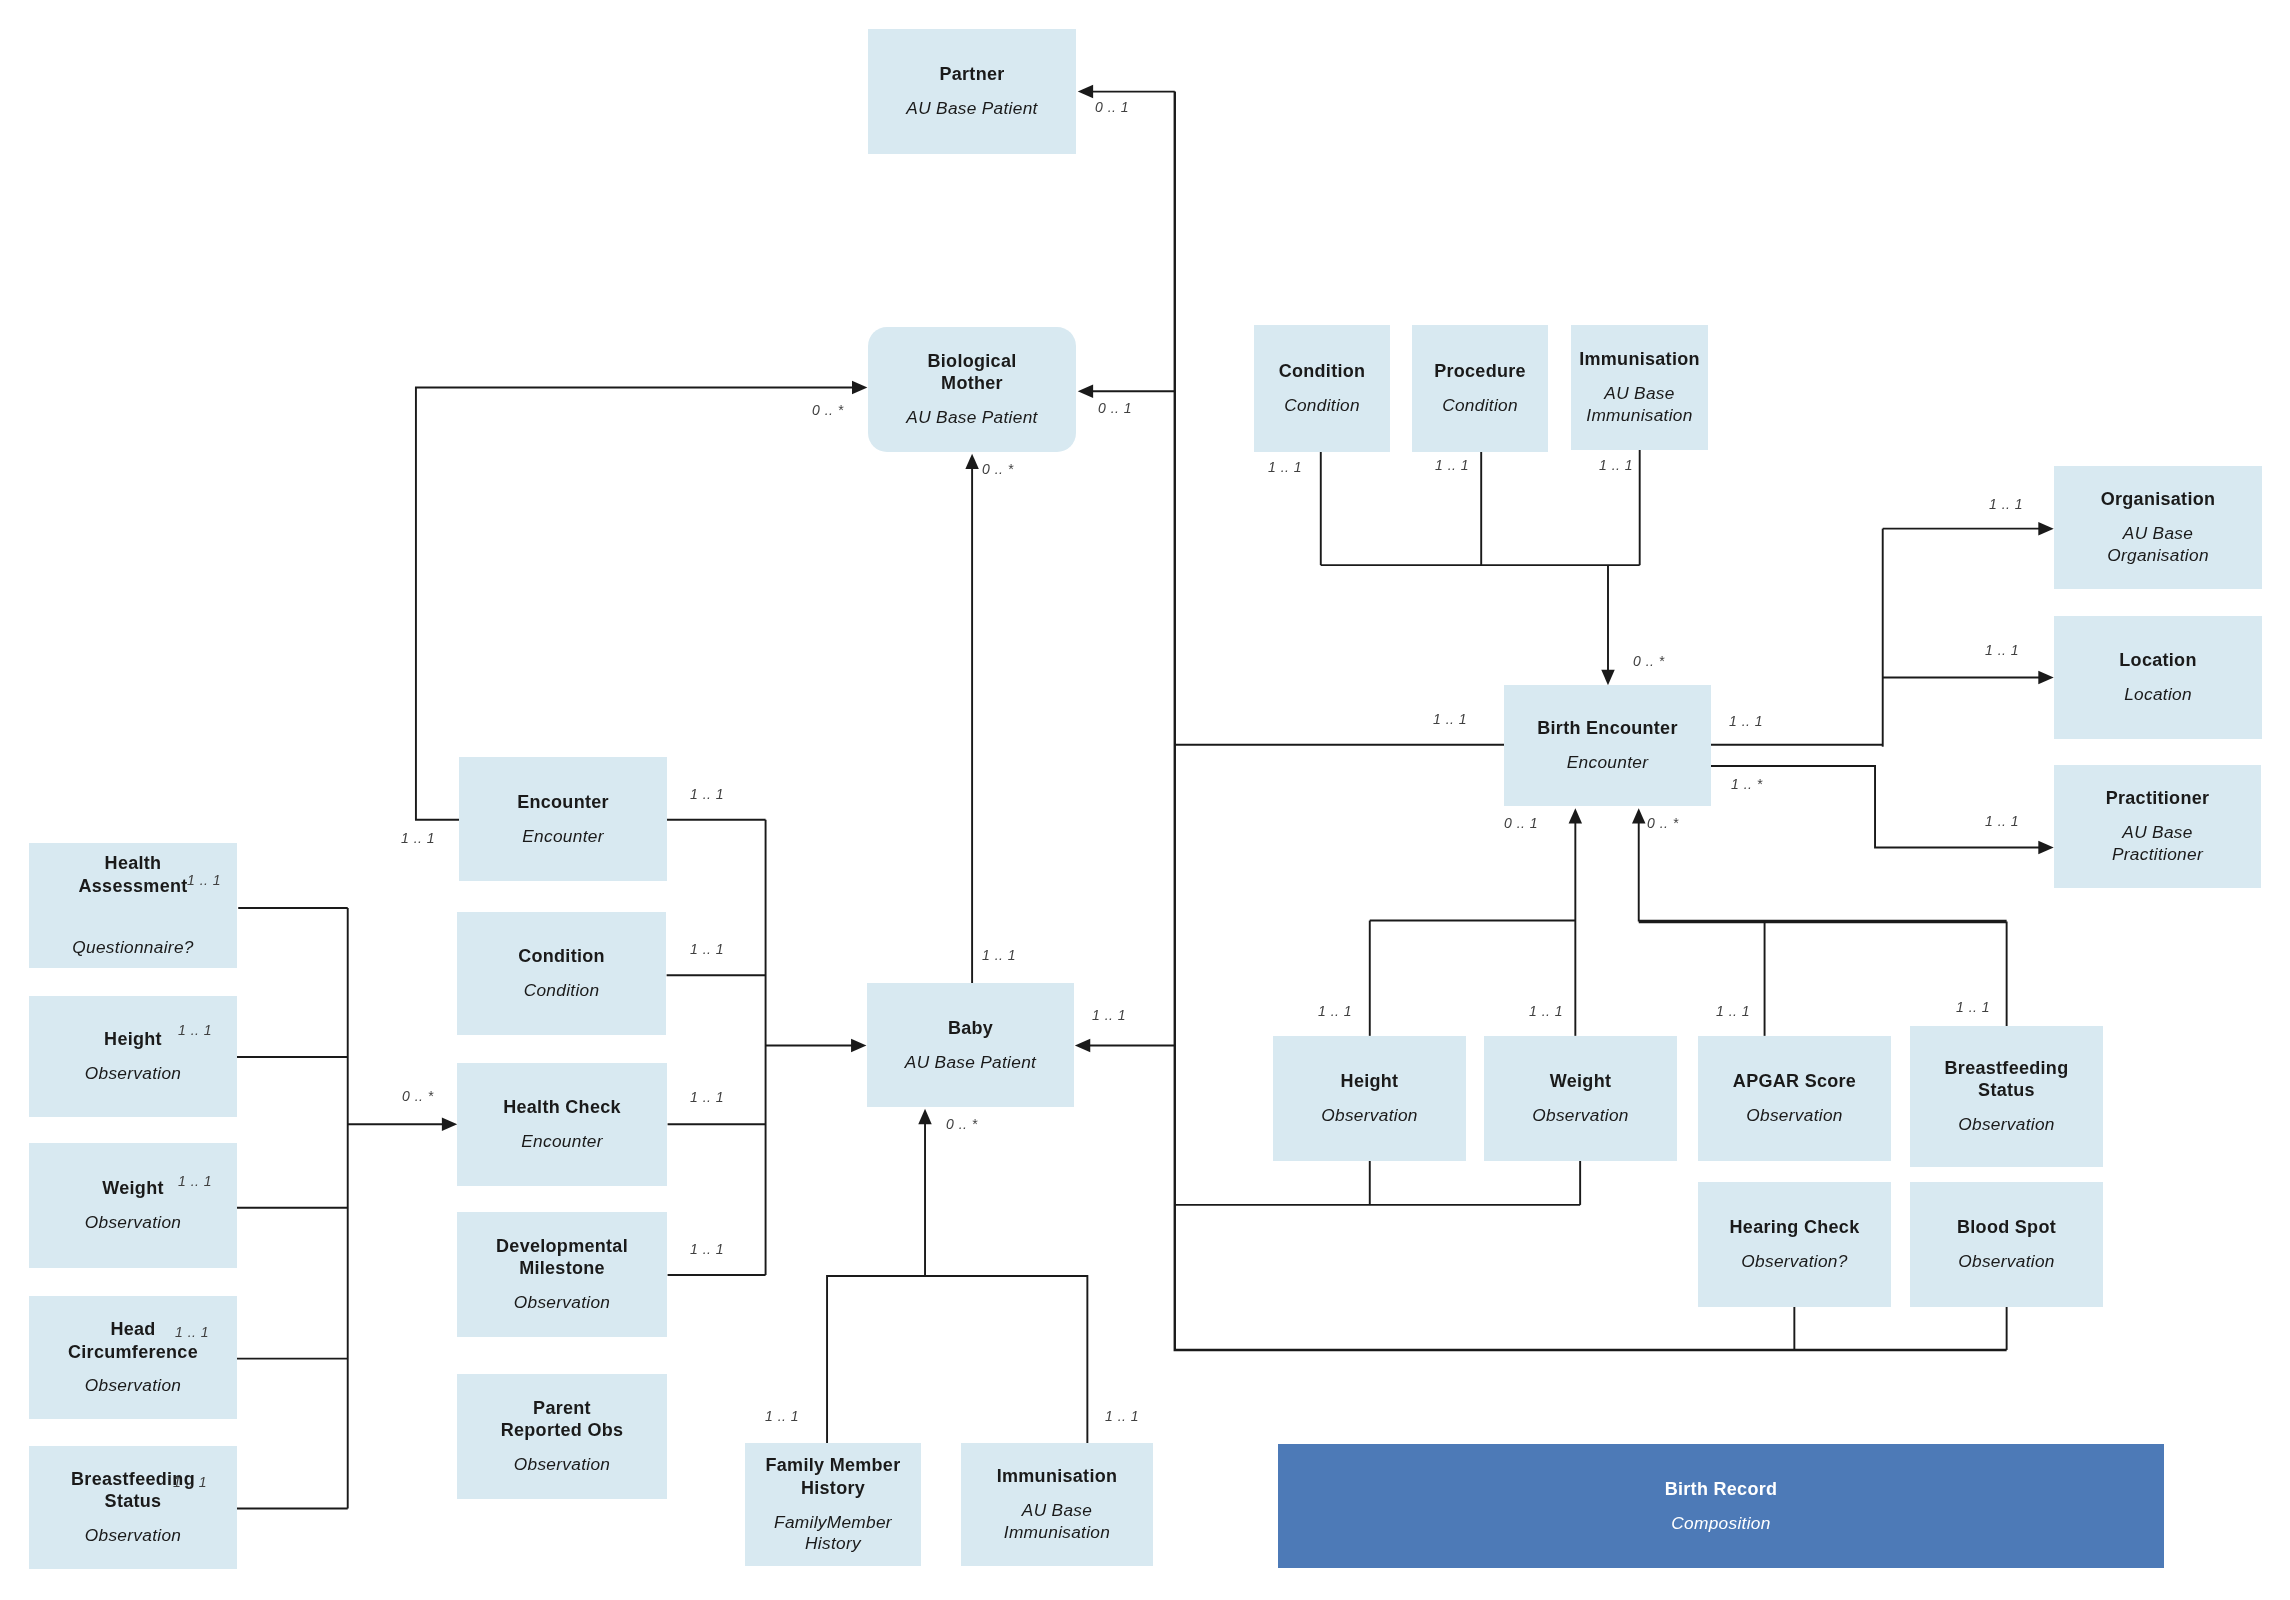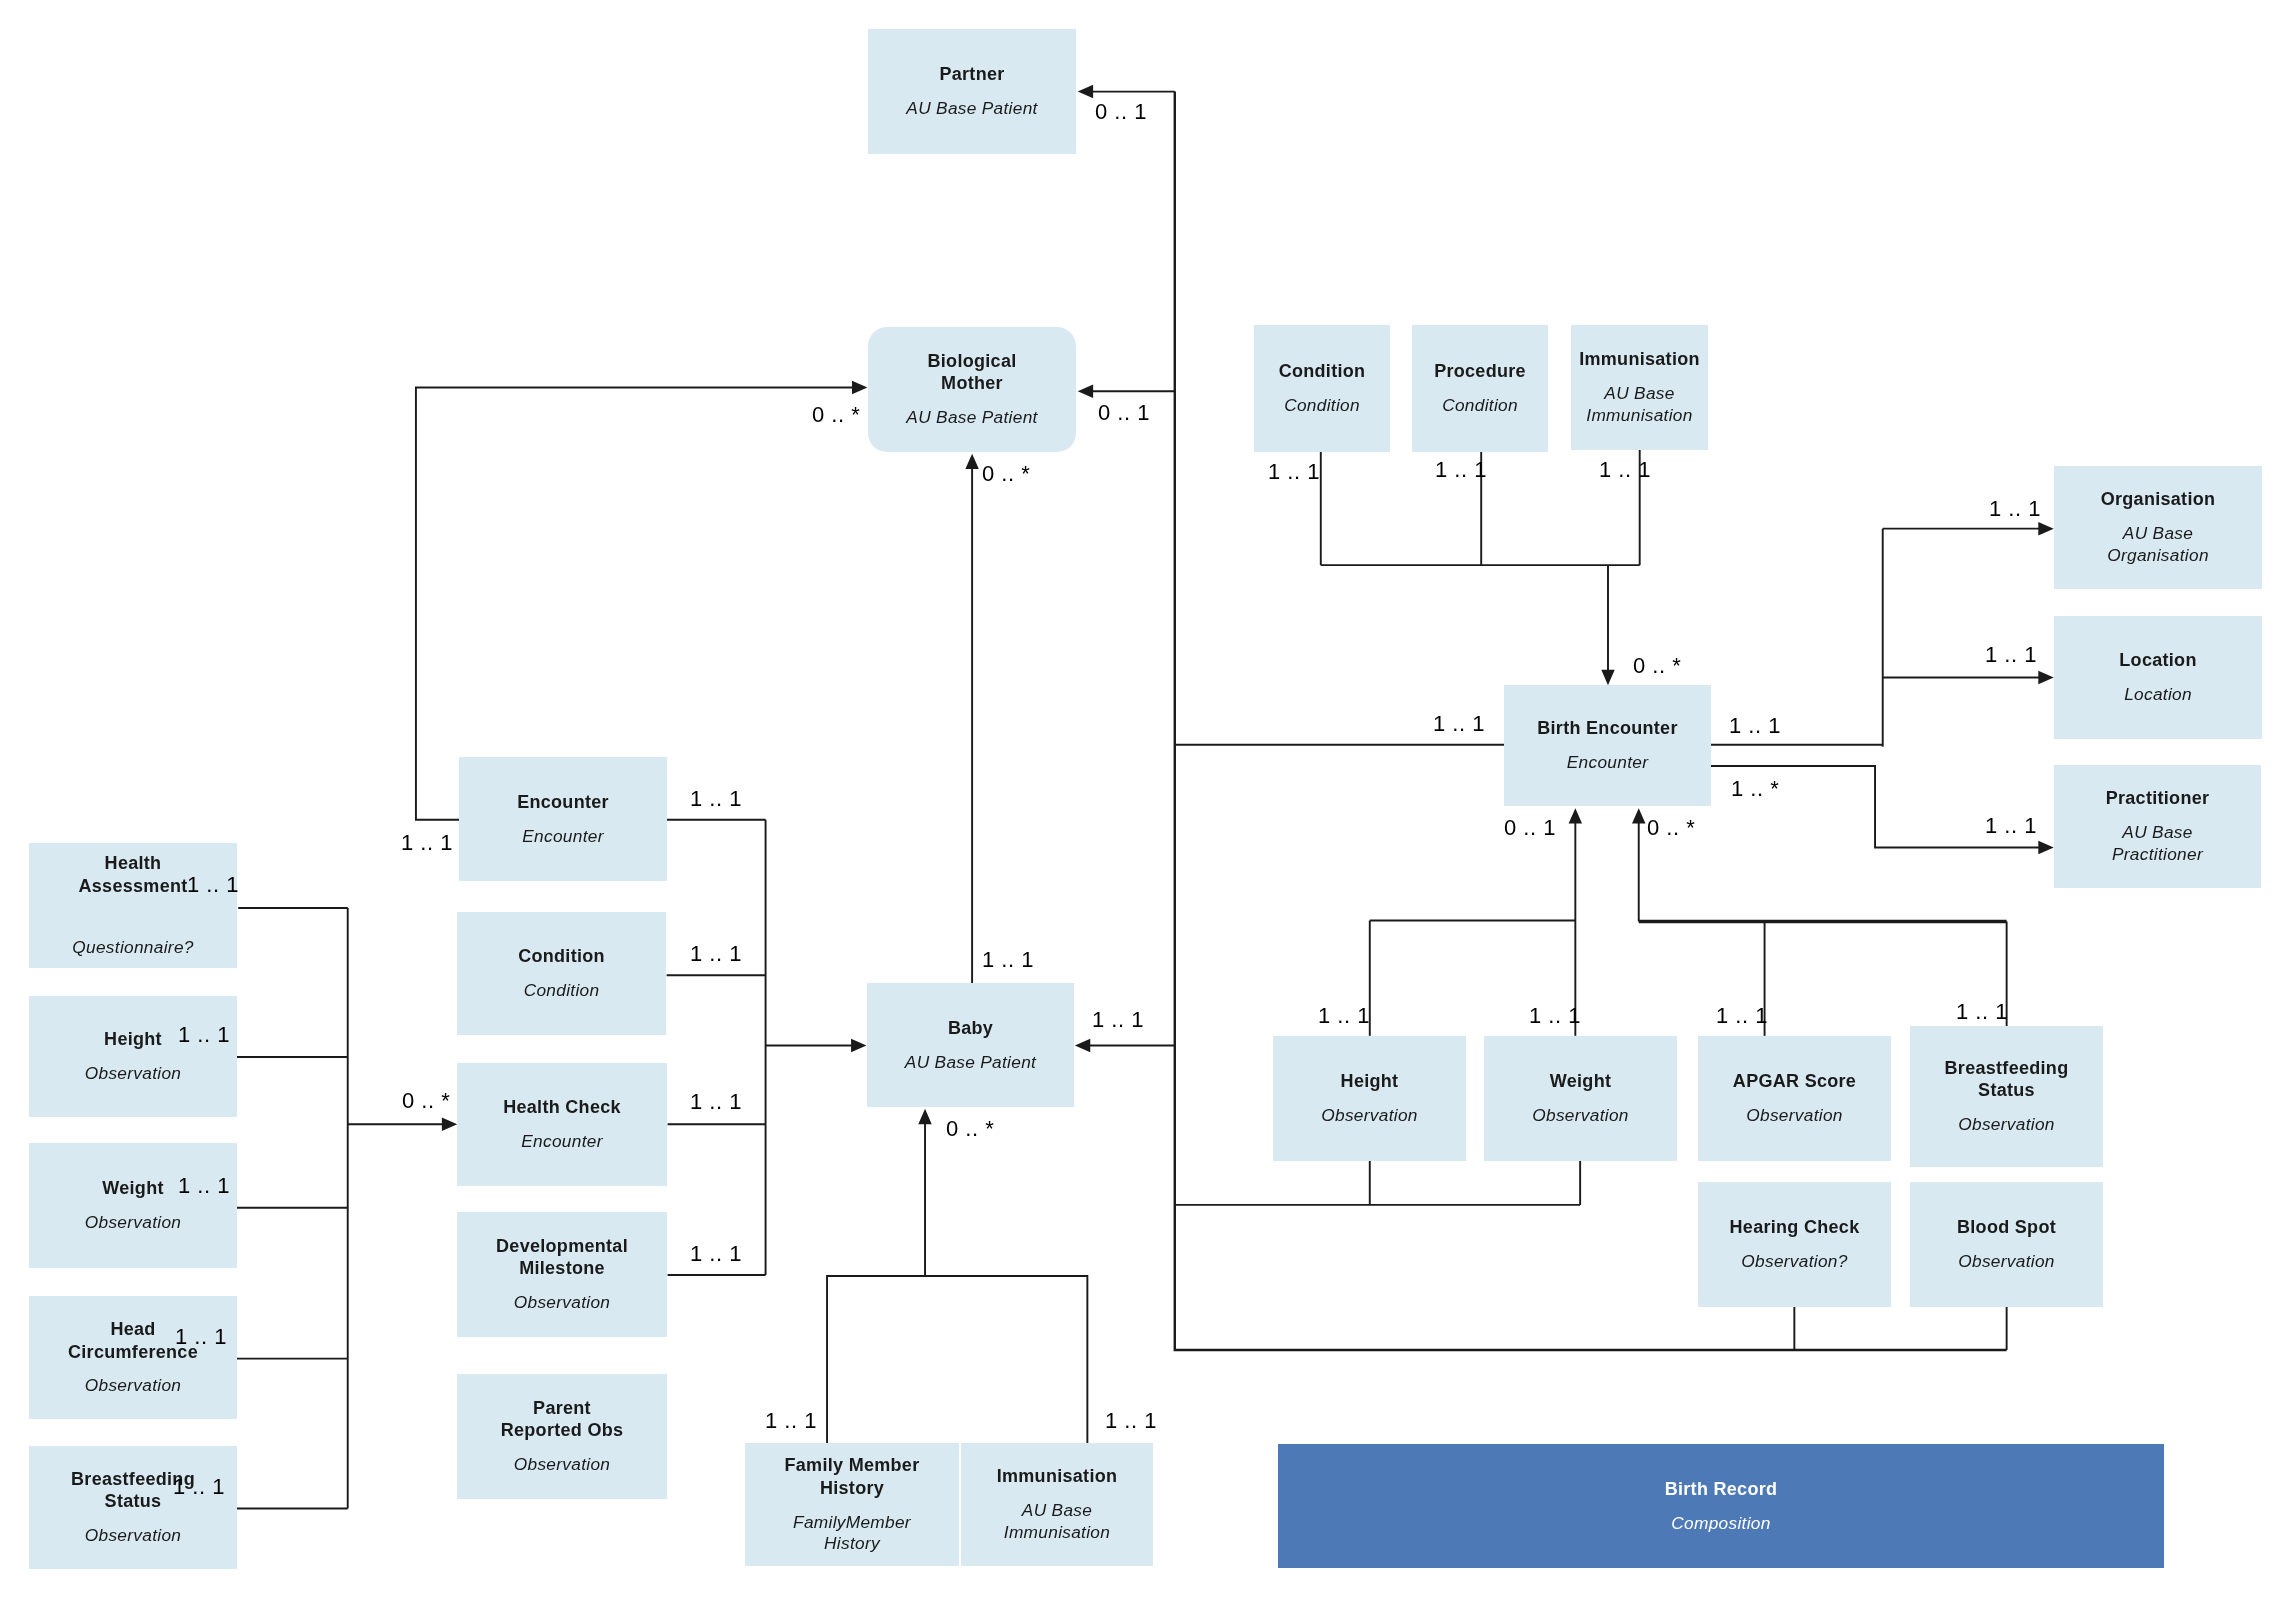--- a/index.html
+++ b/index.html
@@ -4,21 +4,21 @@
 <style>
   html,body{margin:0;padding:0;background:#ffffff;}
   #canvas{position:relative;width:2290px;height:1601px;background:#ffffff;overflow:hidden;
           font-family:"Liberation Sans", sans-serif;}
   #edges{position:absolute;left:0;top:0;width:2290px;height:1601px;}
   .box{position:absolute;display:flex;flex-direction:column;align-items:center;justify-content:center;
        gap:12.5px;text-align:center;background:#d8e9f1;color:#1a1a1a;box-sizing:border-box;padding:5.8px;}
   .box .title{font-weight:bold;font-size:18px;line-height:1.25;white-space:pre-line;letter-spacing:0.3px;}
   .box .subtitle{font-style:italic;font-size:17.3px;line-height:1.25;white-space:pre-line;letter-spacing:0.3px;}
   .box.accent{background:#4d7ab7;color:#ffffff;}
-  .lbl{position:absolute;font-size:22px;color:#000000;white-space:pre;letter-spacing:0.5px;}
+  .lbl{position:absolute;font-size:14px;color:#404040;white-space:pre;letter-spacing:0.5px;font-style:italic;}
 </style>
 </head>
 <body>
 
 <div id="canvas">
   <svg id="edges" xmlns="http://www.w3.org/2000/svg" viewBox="0 0 2384 1666">
       <polyline points="1223,95 1223,1405 2089,1405" fill="none" stroke="#1a1a1a" stroke-width="2.5"></polyline>
       <polyline points="1223,95 1134,95" fill="none" stroke="#1a1a1a" stroke-width="2"></polyline>
       <polyline points="1223,407 1134,407" fill="none" stroke="#1a1a1a" stroke-width="2"></polyline>
       <polyline points="1223,1088 1131,1088" fill="none" stroke="#1a1a1a" stroke-width="2"></polyline>
@@ -160,21 +160,21 @@
       </div>
       <div class="box" style="left: 29px; top: 1446px; width: 208px; height: 123px;">
         <div class="title">Breastfeeding
 Status</div>
         <div class="subtitle">Observation</div>
       </div>
       <div class="box" style="left: 867px; top: 983px; width: 207px; height: 124px;">
         <div class="title">Baby</div>
         <div class="subtitle">AU Base Patient</div>
       </div>
-      <div class="box" style="left: 745px; top: 1443px; width: 214px; height: 123px;">
+      <div class="box" style="left: 745px; top: 1443px; width: 176px; height: 123px;">
         <div class="title">Family Member
 History</div>
         <div class="subtitle">FamilyMember
 History</div>
       </div>
       <div class="box" style="left: 961px; top: 1443px; width: 192px; height: 123px;">
         <div class="title">Immunisation</div>
         <div class="subtitle">AU Base
 Immunisation</div>
       </div>

